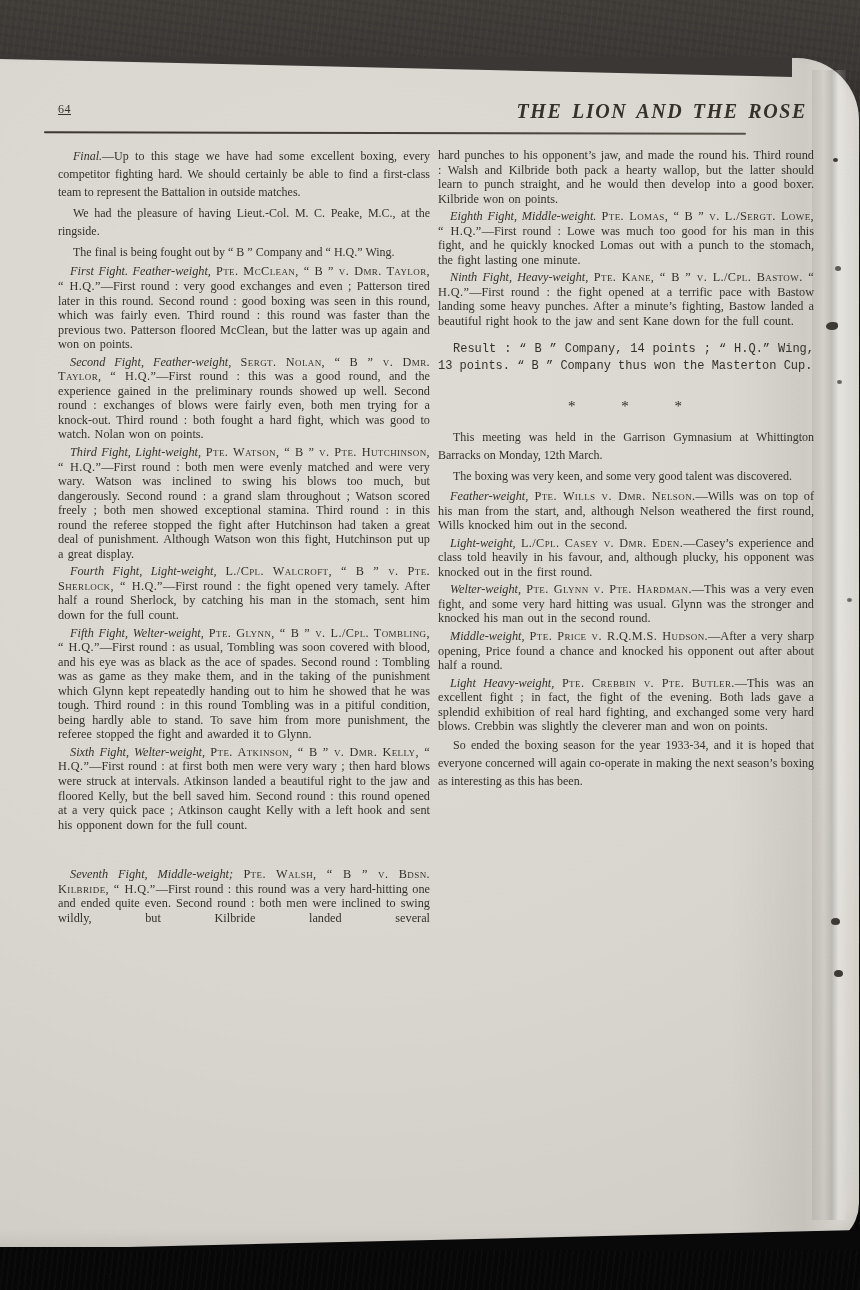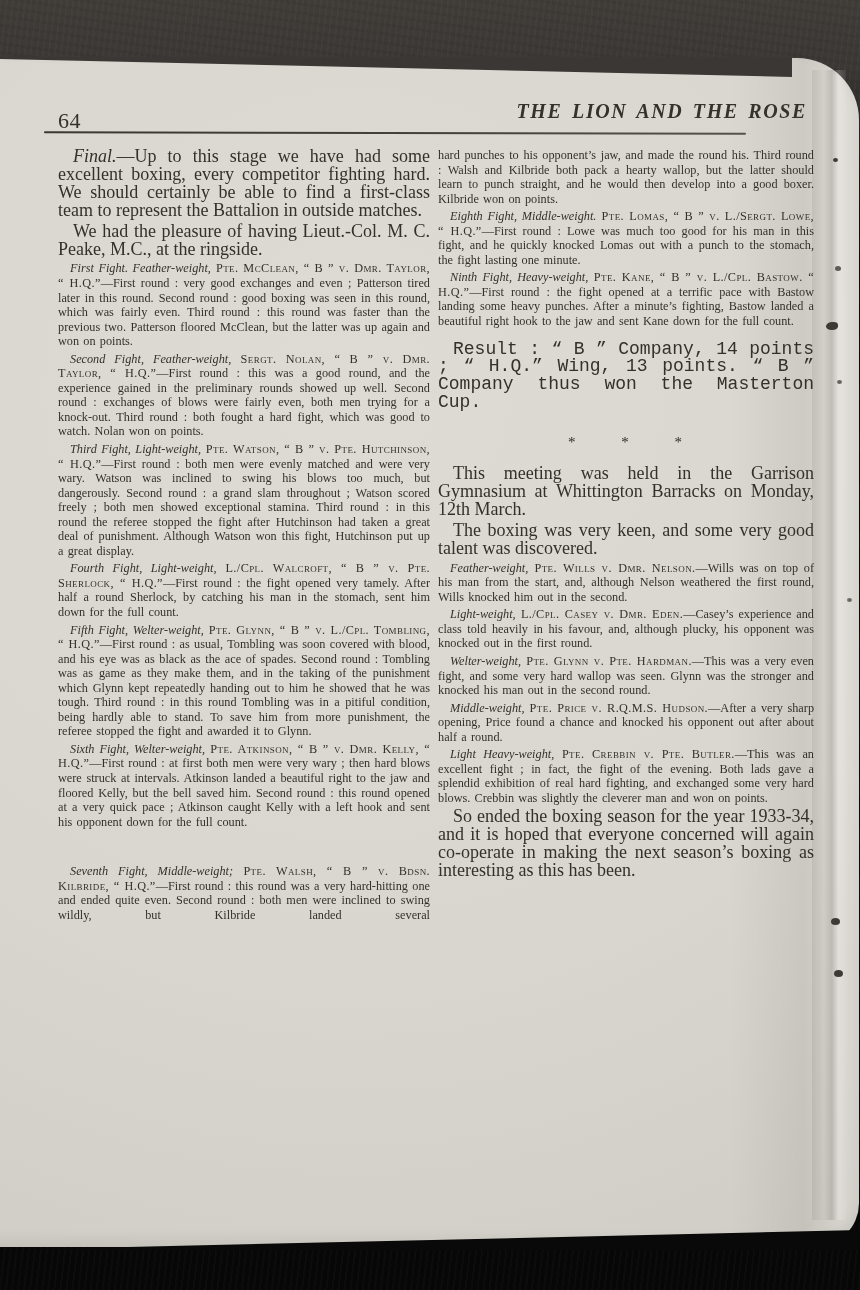--- a/index.html
+++ b/index.html
@@ -42,34 +42,34 @@
   .speck { position:absolute; background:#3d3a35; border-radius:50%; }
   .s1 { left:833px; top:158px; width:5px; height:4px; }
   .s2 { left:835px; top:266px; width:6px; height:5px; opacity:.8; }
   .s3 { left:826px; top:322px; width:12px; height:8px; border-radius:60% 40% 50% 50%; }
   .s4 { left:837px; top:380px; width:5px; height:4px; opacity:.75; }
   .s5 { left:847px; top:598px; width:5px; height:4px; opacity:.7; }
   .s6 { left:831px; top:918px; width:9px; height:7px; }
   .s7 { left:834px; top:970px; width:9px; height:7px; }
 
   .page-header { position:absolute; left:118px; right:52px; top:42px; height:26px; color:#35322c; }
-  .page-number { position:absolute; left:0; top:8px; font-size:22px; letter-spacing:0.5px; }
+  .page-number { position:absolute; left:0; top:2px; font-size:12px; letter-spacing:0.5px;text-decoration:underline; }
   .page-title  { display:block; text-align:right; font-size:20px; font-weight:bold; letter-spacing:1.6px; word-spacing:3px;font-style:italic; }
   .header-rule { position:absolute; left:104px; width:702px; top:74px; height:2px;
                  background:linear-gradient(90deg, #3c3831 0%, #46423a 60%, #56524a 100%);
                  border-radius:2px; transform:rotate(0.12deg); }
 
   .content { position:absolute; left:118px; top:90px; display:flex; color:#34312a; }
   .col { text-align:justify; }
   .col-left  { width:372px; }
   .col-right { width:376px; margin-left:8px; }
 
   .col p { margin:0; }
   p.lead, p.result, p.results-label {
-    font-size:18px; line-height:17.9px; text-indent:15px; margin-bottom:2px;
+    font-size:12px; line-height:17.9px; text-indent:15px; margin-bottom:2px;
   }
   p.lead { margin-bottom:3px; }
   p.fight, p.fight-cont, p.fight-last {
     font-size:12.25px; line-height:14.55px; text-indent:12px;
     margin-top:2px; margin-bottom:3px; word-spacing:1.2px;
   }
   p.fight-cont { text-indent:0; margin-top:0; }
   p.fight-last { text-align-last: justify; margin-top: 35px; }
   p.result { margin-top:12px; margin-bottom:4px;font-family:Liberation Mono, monospace; }
   p.separator { text-align:center; text-align-last:center; font-size:15px; letter-spacing:2px;
@@ -90,39 +90,40 @@
   <div class="page-header">
     <span class="page-number">64</span>
     <span class="page-title">THE LION AND THE ROSE</span>
   </div>
   <div class="header-rule"></div>
 
   <div class="content">
     <div class="col col-left">
         <p class="lead"><span class="intro">Final.</span><span class="body-text">—Up to this stage we have had some excellent boxing, every competitor fighting hard.  We should certainly be able to find a first-class team to represent the Battalion in outside matches.</span></p>
         <p class="lead"><span class="body-text">We had the pleasure of having Lieut.-Col. M. C. Peake, M.C., at the ringside.</span></p>
+        <p class="lead"><span class="body-text">The final is being fought out by “ B ” Company and “ H.Q.” Wing.</span></p>
         <p class="fight"><span class="intro">First Fight. Feather-weight,</span><span class="parties"> Pte. McClean, “ B ” v. Dmr. Taylor, “ H.Q.”</span><span class="body-text">—First round : very good exchanges and even ; Patterson tired later in this round.  Second round : good boxing was seen in this round, which was fairly even.  Third round : this round was faster than the previous two.  Patterson floored McClean, but the latter was up again and won on points.</span></p>
         <p class="fight"><span class="intro">Second Fight, Feather-weight,</span><span class="parties"> Sergt. Nolan, “ B ” v. Dmr. Taylor, “ H.Q.”</span><span class="body-text">—First round : this was a good round, and the experience gained in the preliminary rounds showed up well.  Second round : exchanges of blows were fairly even, both men trying for a knock-out.  Third round : both fought a hard fight, which was good to watch.  Nolan won on points.</span></p>
         <p class="fight"><span class="intro">Third Fight, Light-weight,</span><span class="parties"> Pte. Watson, “ B ” v. Pte. Hutchinson, “ H.Q.”</span><span class="body-text">—First round : both men were evenly matched and were very wary.  Watson was inclined to swing his blows too much, but dangerously.  Second round : a grand slam throughout ; Watson scored freely ; both men showed exceptional stamina.  Third round : in this round the referee stopped the fight after Hutchinson had taken a great deal of punishment.  Although Watson won this fight, Hutchinson put up a great display.</span></p>
         <p class="fight"><span class="intro">Fourth Fight, Light-weight,</span><span class="parties"> L./Cpl. Walcroft, “ B ” v. Pte. Sherlock, “ H.Q.”</span><span class="body-text">—First round : the fight opened very tamely.  After half a round Sherlock, by catching his man in the stomach, sent him down for the full count.</span></p>
         <p class="fight"><span class="intro">Fifth Fight, Welter-weight,</span><span class="parties"> Pte. Glynn, “ B ” v. L./Cpl. Tombling, “ H.Q.”</span><span class="body-text">—First round : as usual, Tombling was soon covered with blood, and his eye was as black as the ace of spades.  Second round : Tombling was as game as they make them, and in the taking of the punishment which Glynn kept repeatedly handing out to him he showed that he was tough.  Third round : in this round Tombling was in a pitiful condition, being hardly able to stand.  To save him from more punishment, the referee stopped the fight and awarded it to Glynn.</span></p>
         <p class="fight"><span class="intro">Sixth Fight, Welter-weight,</span><span class="parties"> Pte. Atkinson, “ B ” v. Dmr. Kelly, “ H.Q.”</span><span class="body-text">—First round : at first both men were very wary ; then hard blows were struck at intervals.  Atkinson landed a beautiful right to the jaw and floored Kelly, but the bell saved him.  Second round : this round opened at a very quick pace ; Atkinson caught Kelly with a left hook and sent his opponent down for the full count.</span></p>
         <p class="fight-last"><span class="intro">Seventh Fight, Middle-weight;</span><span class="parties"> Pte. Walsh, “ B ” v. Bdsn. Kilbride, “ H.Q.”</span><span class="body-text">—First round : this round was a very hard-hitting one and ended quite even.  Second round : both men were inclined to swing wildly, but Kilbride landed several</span></p>
       </div>
     <div class="col col-right">
         <p class="fight-cont"><span class="body-text">hard punches to his opponent’s jaw, and made the round his.  Third round : Walsh and Kilbride both pack a hearty wallop, but the latter should learn to punch straight, and he would then develop into a good boxer.  Kilbride won on points.</span></p>
         <p class="fight"><span class="intro">Eighth Fight, Middle-weight.</span><span class="parties"> Pte. Lomas, “ B ” v. L./Sergt. Lowe, “ H.Q.”</span><span class="body-text">—First round : Lowe was much too good for his man in this fight, and he quickly knocked Lomas out with a punch to the stomach, the fight lasting one minute.</span></p>
         <p class="fight"><span class="intro">Ninth Fight, Heavy-weight,</span><span class="parties"> Pte. Kane, “ B ” v. L./Cpl. Bastow. “ H.Q.”</span><span class="body-text">—First round : the fight opened at a terrific pace with Bastow landing some heavy punches.  After a minute’s fighting, Bastow landed a beautiful right hook to the jaw and sent Kane down for the full count.</span></p>
         <p class="result"><span class="body-text">Result : “ B ” Company, 14 points ; “ H.Q.” Wing, 13 points.  “ B ” Company thus won the Masterton Cup.</span></p>
         <p class="separator"><span class="body-text">* * *</span></p>
         <p class="lead"><span class="body-text">This meeting was held in the Garrison Gymnasium at Whittington Barracks on Monday, 12th March.</span></p>
         <p class="lead"><span class="body-text">The boxing was very keen, and some very good talent was discovered.</span></p>
         <p class="fight"><span class="intro">Feather-weight,</span><span class="parties"> Pte. Wills v. Dmr. Nelson.</span><span class="body-text">—Wills was on top of his man from the start, and, although Nelson weathered the first round, Wills knocked him out in the second.</span></p>
         <p class="fight"><span class="intro">Light-weight,</span><span class="parties"> L./Cpl. Casey v. Dmr. Eden.</span><span class="body-text">—Casey’s experience and class told heavily in his favour, and, although plucky, his opponent was knocked out in the first round.</span></p>
-        <p class="fight"><span class="intro">Welter-weight,</span><span class="parties"> Pte. Glynn v. Pte. Hardman.</span><span class="body-text">—This was a very even fight, and some very hard wallop was seen.  Glynn was the stronger and knocked his man out in the second round.</span></p>
+        <p class="fight"><span class="intro">Welter-weight,</span><span class="parties"> Pte. Glynn v. Pte. Hardman.</span><span class="body-text">—This was a very even fight, and some very hard hitting was usual.  Glynn was the stronger and knocked his man out in the second round.</span></p>
         <p class="fight"><span class="intro">Middle-weight,</span><span class="parties"> Pte. Price v. R.Q.M.S. Hudson.</span><span class="body-text">—After a very sharp opening, Price found a chance and knocked his opponent out after about half a round.</span></p>
         <p class="fight"><span class="intro">Light Heavy-weight,</span><span class="parties"> Pte. Crebbin v. Pte. Butler.</span><span class="body-text">—This was an excellent fight ; in fact, the fight of the evening.  Both lads gave a splendid exhibition of real hard fighting, and exchanged some very hard blows.  Crebbin was slightly the cleverer man and won on points.</span></p>
         <p class="lead"><span class="body-text">So ended the boxing season for the year 1933-34, and it is hoped that everyone concerned will again co-operate in making the next season’s boxing as interesting as this has been.</span></p>
       </div>
   </div>
 </div>
 
 <div class="top-wedge"></div>
 <div class="bottom-wedge"></div>
 <div class="crease"></div>

